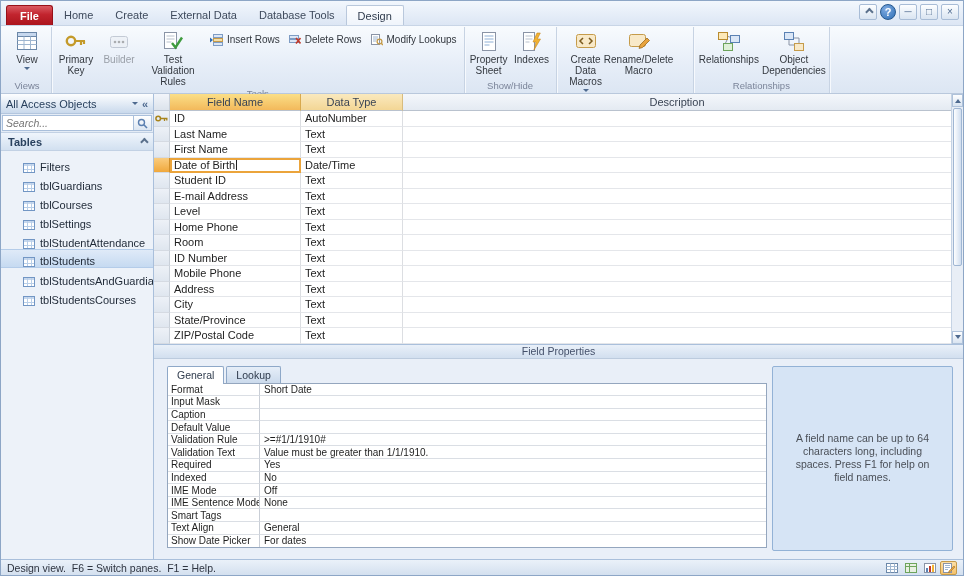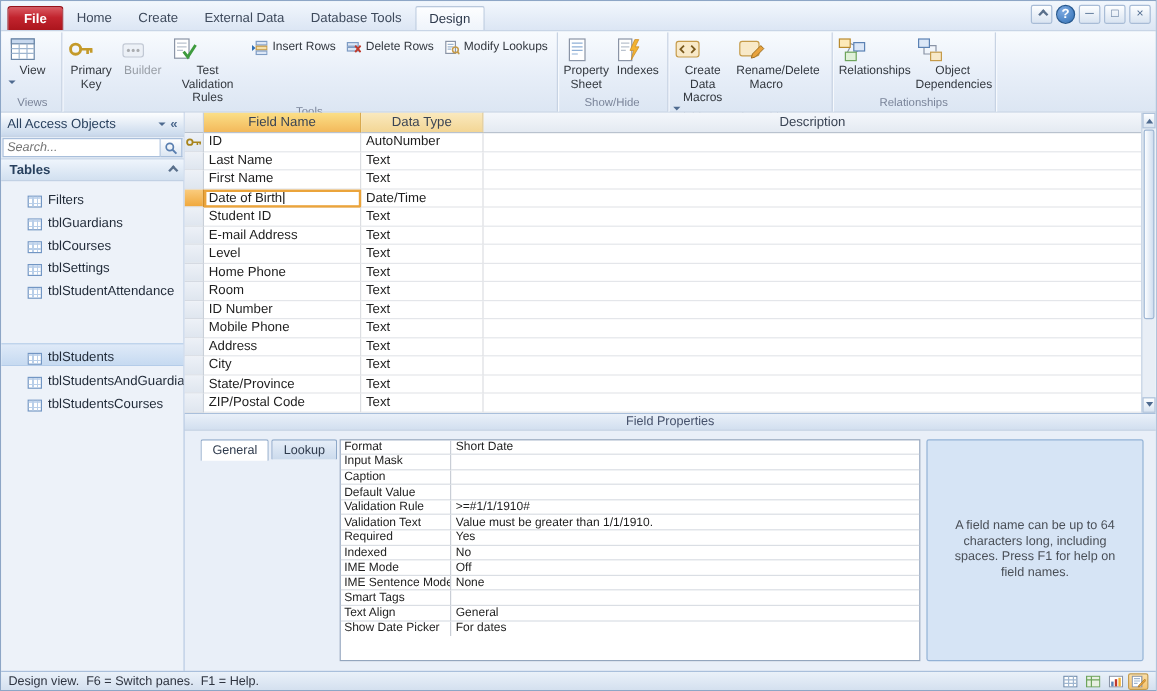--- a/index.html
+++ b/index.html
@@ -16,21 +16,21 @@
   .win-controls { position:absolute; right:4px; top:3px; display:flex; gap:3px; align-items:center; }
   .wc-box { width:18px; height:16px; border:1px solid #A8BCD6; border-radius:2px; background:linear-gradient(#FDFEFF,#D9E4F1); color:#4E6A8F; display:flex; align-items:center; justify-content:center; font-size:10px; line-height:1; }
   .chev-up { width:6px; height:6px; border-top:2px solid #5A708C; border-right:2px solid #5A708C; transform:rotate(-45deg) translate(1px,1px); }
   .help-btn { width:16px; height:16px; border-radius:50%; background:radial-gradient(circle at 35% 30%, #7FABE2, #2F6FB5); color:#fff; font-weight:bold; font-size:11px; display:flex; align-items:center; justify-content:center; border:1px solid #27598F; }
 
   
   .ribbon { height:69px; background:linear-gradient(#F8FBFE,#E7EEF8 55%,#DCE6F3); border-top:1px solid #C8D5E6; border-bottom:1px solid #B9C8DC; display:flex; align-items:stretch; padding:1px 2px 0 2px; flex:none; }
   .rgroup { display:flex; flex-direction:column; border-right:1px solid #C7D3E3; box-shadow:1px 0 0 #F6F9FD; padding:1px 3px 0 3px; }
   .rgroup-content { flex:1; display:flex; align-items:stretch; gap:1px; }
   .rgroup-label { height:13px; text-align:center; font-size:9.5px; color:#7A8499; line-height:12px; white-space:nowrap; padding:0 4px; }
-  .bigbtn { width:52px; display:flex; flex-direction:column; padding:3px 1px 1px; border-radius:2px; text-align:center; font-size:10px; line-height:11px; color:#33383F; }
+  .bigbtn { width:52px; display:flex; flex-direction:column; align-items:center; padding:3px 1px 1px; border-radius:2px; text-align:center; font-size:10px; line-height:11px; color:#33383F; }
   .bigbtn.narrow { width:42px; }
   .bigbtn.wide { width:64px; }
   .blabel { margin-top:2px; }
   .dd { width:0; height:0; border-left:3px solid transparent; border-right:3px solid transparent; border-top:3px solid #4E6A8F; display:inline-block; margin-top:2px; }
   .smallstack { display:flex; justify-content:flex-start; padding-top:3px; gap:0; }
   .smallbtn { display:flex; align-items:center; gap:4px; height:17px; padding:0 4px; font-size:10px; color:#33383F; border-radius:2px; white-space:nowrap; }
   .disabled { opacity:.45; }
   .ic-big, .ic-sm { flex:none; }
 
   
@@ -41,21 +41,21 @@
   .nav-header { height:20px; background:linear-gradient(#FDFEFF,#C9D9EC); border-bottom:1px solid #B3C6DE; display:flex; align-items:center; gap:4px; padding:0 5px; color:#29415E; flex:none; }
   .nav-title { flex:1; font-size:11px; white-space:nowrap; overflow:hidden; }
   .nav-collapse { color:#4E6A8F; font-size:11px; font-weight:bold; }
   .nav-search { height:19px; display:flex; padding:1px; border-bottom:1px solid #C2D1E4; background:#E4ECF6; flex:none; }
   .search-input { flex:1; min-width:0; border:1px solid #A9BFDB; background:#fff; font-family:"Liberation Sans",sans-serif; font-style:italic; font-size:10.5px; padding:0 3px; color:#666; outline:none; }
   .search-btn { width:18px; border:1px solid #A9BFDB; border-left:none; background:linear-gradient(#FFF,#DCE6F2); display:flex; align-items:center; justify-content:center; }
   .nav-section { height:18px; background:linear-gradient(#EFF5FC,#D2E0F0); border-bottom:1px solid #C2D1E4; display:flex; align-items:center; padding:0 7px; color:#29415E; font-weight:bold; flex:none; }
   .nav-section .spacer { flex:1; }
   .nav-items { flex:1; padding-top:3px; overflow:hidden; }
   .nav-item { height:19px; display:flex; align-items:flex-end; gap:5px; padding-left:22px; color:#1F2937; white-space:nowrap; }
-  .nav-item.selected { background:linear-gradient(#DFEAF8,#C6DAF1); border-top:1px solid #B4CCE9; border-bottom:1px solid #B4CCE9;margin-top:37px; }
+  .nav-item.selected { background:linear-gradient(#DFEAF8,#C6DAF1); border-top:1px solid #B4CCE9; border-bottom:1px solid #B4CCE9; }
   .tbl-ic { position:relative; width:12px; height:10px; border:1px solid #7296C4; background:#fff; flex:none; }
   .tbl-ic::before { content:''; position:absolute; inset:0;
     background:linear-gradient(90deg,transparent 3px,#B9CFE9 3px,#B9CFE9 4px,transparent 4px,transparent 7px,#B9CFE9 7px,#B9CFE9 8px,transparent 8px),
                linear-gradient(#C7D8EE 2px,transparent 2px,transparent 5px,#B9CFE9 5px,#B9CFE9 6px,transparent 6px); }
 
   
   .content { flex:1; display:flex; flex-direction:column; min-width:0; background:#E9EFF8; }
 
   
   .grid-wrap { display:flex; background:#fff; border-bottom:1px solid #A9BFDB; flex:none; }
@@ -82,21 +82,21 @@
   .sbtn .tri-up { width:0;height:0;border-left:3px solid transparent;border-right:3px solid transparent;border-bottom:4px solid #4E6A8F; }
   .sbtn .tri-dn { width:0;height:0;border-left:3px solid transparent;border-right:3px solid transparent;border-top:4px solid #4E6A8F; }
   .sthumb { height:158px; margin:1px; background:linear-gradient(90deg,#FDFEFF,#CFDDEF); border:1px solid #9FB6D3; border-radius:2px; }
   .strack { flex:1; }
 
   
   .fp-bar { height:14px; flex:none; background:linear-gradient(#E9F0F9,#D2DFEF); border-bottom:1px solid #BCCBDE; display:flex; align-items:center; justify-content:center; font-size:10.5px; color:#44506A; }
 
   
   .props { flex:1; min-height:0; display:flex; align-items:stretch; padding:7px 10px 8px 13px; background:#E9EFF8; }
-  .prop-left { width:600px; flex:none; display:flex; flex-direction:row; }
+  .prop-left { width:600px; flex:none; display:flex; flex-direction:column; }
   .ptabs { display:flex; height:17px; flex:none; }
   .ptab { padding:0 9px; display:flex; align-items:center; font-size:10.5px; border:1px solid #8EA8C8; border-bottom:none; border-radius:2px 2px 0 0; background:linear-gradient(#E6EEF8,#CBDAEC); color:#2F3B4D; margin-right:2px; position:relative; }
   .ptab.active { background:#fff; z-index:2; margin-bottom:-1px; height:18px; }
   .property-grid { border:1px solid #94A6BE; background:#fff; width:600px; position:relative; z-index:1; }
   .prow { display:flex; height:12.6px; }
   .pname { width:92px; flex:none; border-right:1px solid #C9CED6; border-bottom:1px solid #DADEE4; padding:0 3px; font-size:10px; display:flex; align-items:center; color:#1E1E1E; white-space:nowrap; overflow:hidden; }
   .pvalue { flex:1; border-bottom:1px solid #DADEE4; padding:0 4px; font-size:10px; display:flex; align-items:center; color:#1E1E1E; white-space:nowrap; overflow:hidden; }
   .prow:last-child .pname, .prow:last-child .pvalue { border-bottom:none; }
   .help-panel { margin-left:auto; width:181px; flex:none; background:#D6E4F5; border:1px solid #93B2D6; border-radius:2px; display:flex; align-items:center; justify-content:center; text-align:center; padding:10px 12px; font-size:10.5px; line-height:13px; color:#4A4F57; }
 

